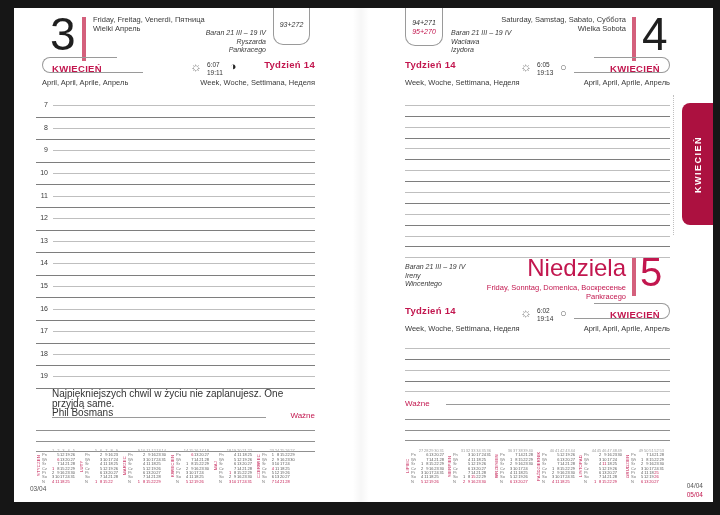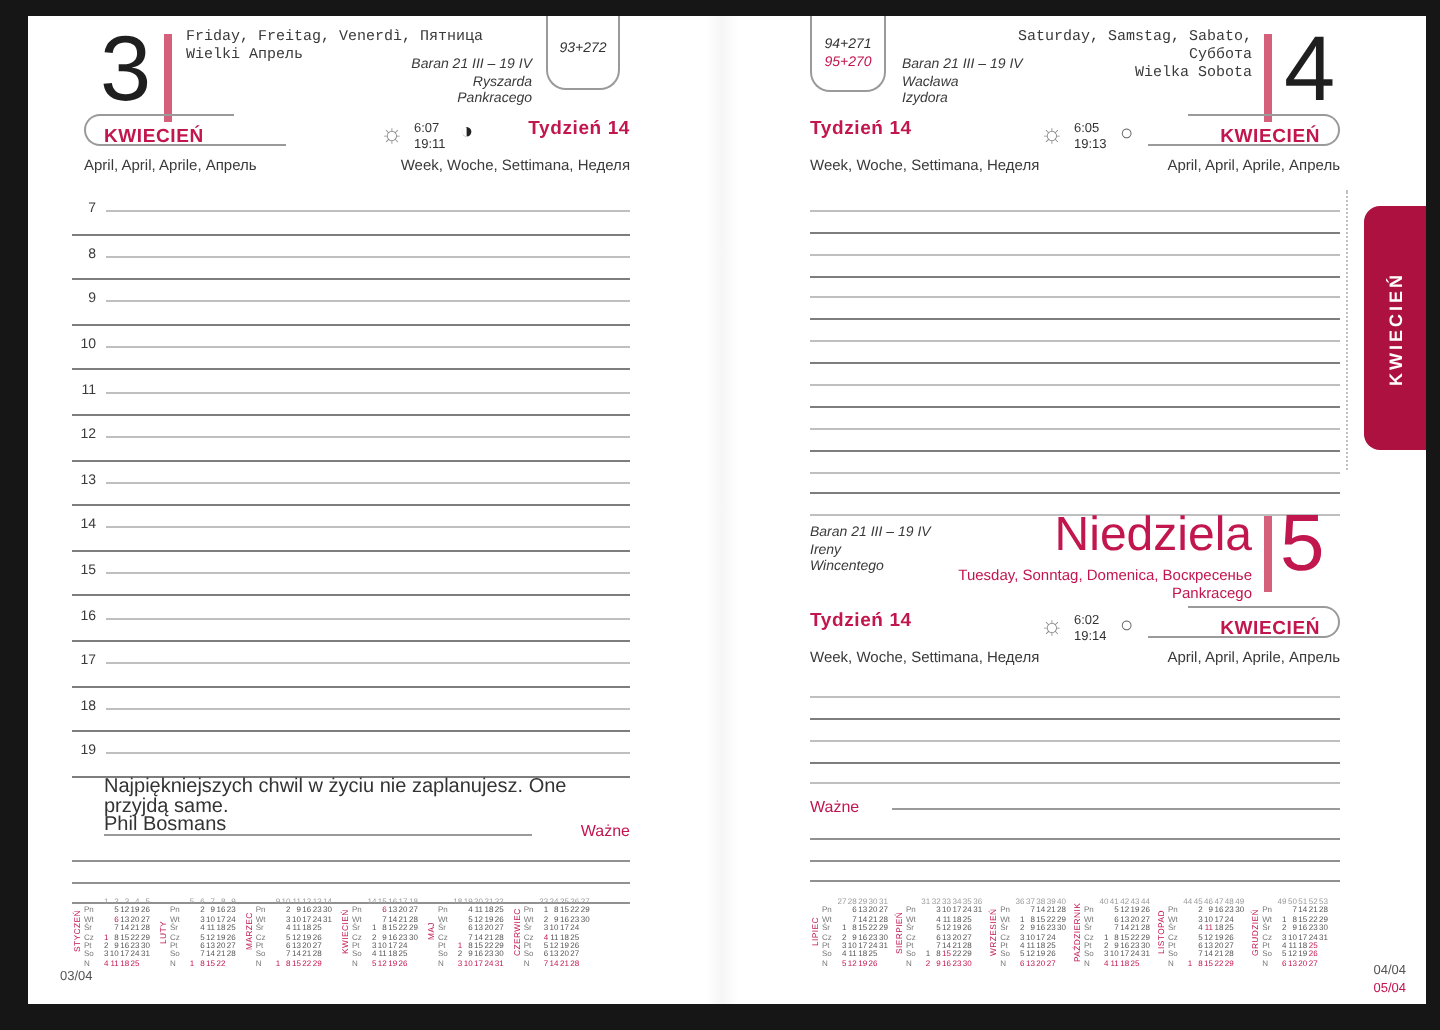--- a/index.html
+++ b/index.html
@@ -10,21 +10,21 @@
     -webkit-font-smoothing:antialiased;
   }
   .spread{position:absolute;left:14px;top:8px;width:699px;height:494px;background:#ffffff;}
   .spread *{position:absolute;box-sizing:border-box;}
   .gutter{left:339px;top:0;width:16px;height:494px;background:linear-gradient(90deg,rgba(0,0,0,0),rgba(0,0,0,0.035),rgba(0,0,0,0));}
 
   
   .daynum{font-size:46px;font-weight:400;color:#1f1f1f;letter-spacing:-1px;line-height:46px;}
   .daybar{width:4px;background:#d4607c;}
   .dtitle{font-size:27px;color:#1c1c1c;line-height:27px;letter-spacing:0.2px;position:static;}
-  .dtrans{font-size:7.5px;line-height:9px;color:#3a3a3a;position:static;font-family:Liberation Mono, monospace;}
+  .dtrans{font-size:7.5px;line-height:9px;color:#3a3a3a;position:static;}
   .zodiac{font-style:italic;font-size:7px;line-height:8.5px;color:#3a3a3a;}
   .counterbox{border:1px solid #9a9a9a;border-top:none;border-radius:0 0 10px 10px;text-align:center;font-style:italic;font-size:7px;color:#333;line-height:8.5px;}
   .redtxt{color:#c2164e;}
   .mlabel{font-size:9.5px;font-weight:bold;color:#c2164e;letter-spacing:0.3px;}
   .monthbox{height:16px;border:1px solid #9a9a9a;}
   .monthbox span{position:static;line-height:14px;}
   .tail{height:0;border-top:1px solid #9a9a9a;}
   .smalltrans{font-size:7.5px;color:#3a3a3a;}
   .sunicon{font-size:13px;color:#8b8b8b;line-height:13px;}
   .suntimes{font-size:6.5px;line-height:7.5px;color:#333;}
@@ -733,21 +733,21 @@
       <div class="rline rl-light"></div>
     </div>
 
   <div class="zodiac rp-sun-zodiac">
     <div style="position:static">Baran 21 III – 19 IV</div>
     <div style="position:static">Ireny</div>
     <div style="position:static">Wincentego</div>
   </div>
   <div class="redtxt rp-sun-title">Niedziela</div>
   <div class="redtxt rp-sun-trans">
-    <div>Tuesday, Sonntag, Domenica, Воскресенье</div>
+    <div>Friday, Sonntag, Domenica, Воскресенье</div>
     <div>Pankracego</div>
   </div>
   <div class="daybar rp-sun-bar"></div>
   <div class="redtxt rp-sun-num">5</div>
 
   <div class="mlabel rp-sun-week">Tydzień 14</div>
   <div class="smalltrans rp-sun-week-trans">Week, Woche, Settimana, Неделя</div>
   <div class="sunicon rp-sun-sun">☼</div>
   <div class="suntimes rp-sun-suntimes">
     <div>6:02</div>

